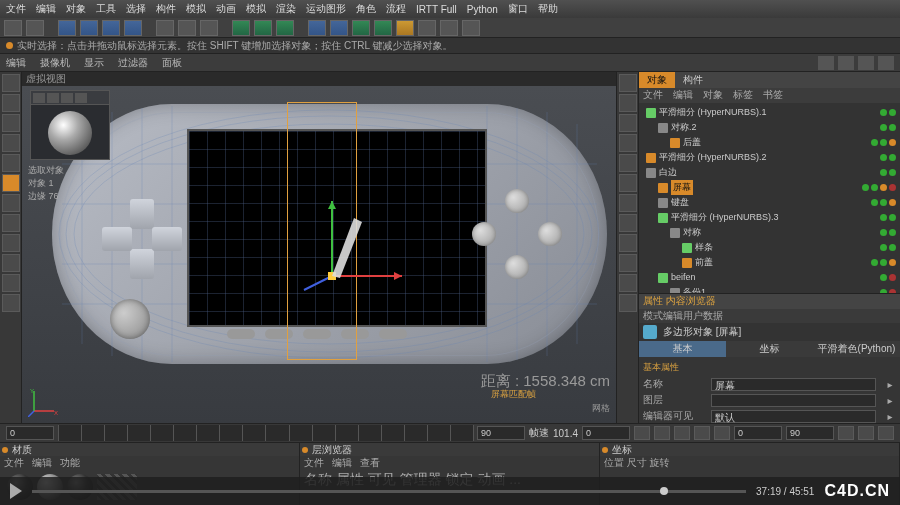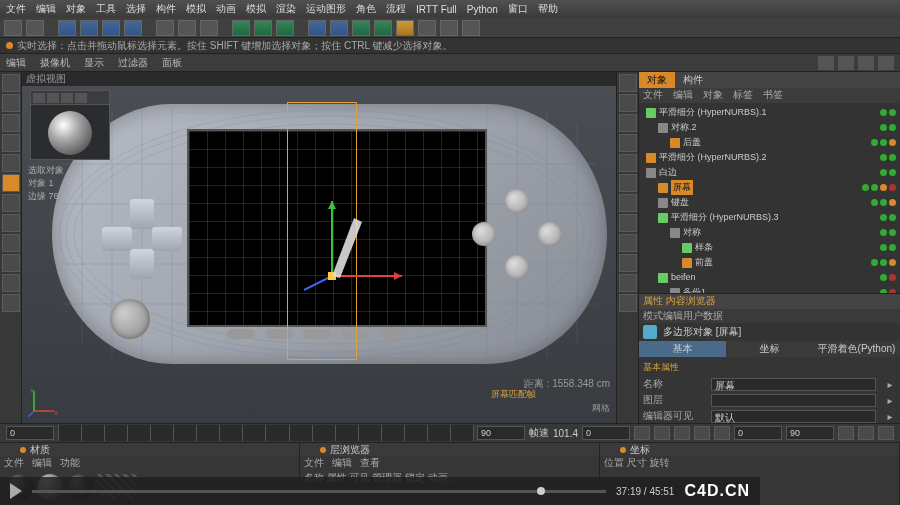--- a/index.html
+++ b/index.html
@@ -36,21 +36,21 @@
 .dpad .d { left:28px; bottom:0; width:24px; height:30px; }
 .dpad .l { left:0; top:28px; width:30px; height:24px; }
 .dpad .r { right:0; top:28px; width:30px; height:24px; }
 .analog { position:absolute; left:58px; top:195px; width:40px; height:40px; border-radius:50%; background: radial-gradient(circle at 35% 35%,#ccc,#888); box-shadow: inset 0 0 6px rgba(0,0,0,.4); }
 .facebtns { position:absolute; right:45px; top:85px; width:90px; height:90px; }
 .fbtn { position:absolute; width:24px; height:24px; border-radius:50%; background: radial-gradient(circle at 35% 35%,#ddd,#999); box-shadow: inset 0 0 4px rgba(0,0,0,.3); }
 .fbtn.t { left:33px; top:0; } .fbtn.b2 { left:33px; bottom:0; } .fbtn.l2 { left:0; top:33px; } .fbtn.r2 { right:0; top:33px; }
 .smallbtns { position:absolute; left:175px; bottom:25px; display:flex; gap:10px; }
 .smallbtns .sb { width:28px; height:10px; border-radius:5px; background:#999; }
 .gizmo { position:absolute; left:270px; top:100px; width:120px; height:120px; pointer-events:none; }
-.hud { position:absolute; right:6px; bottom:32px; color:#999; font-size:10px; }
+.hud { position:absolute; right:6px; bottom:32px; color:#999; font-size:15px; }
 .hudg { position:absolute; right:6px; bottom:8px; color:#999; font-size:9px; }
 .hudo { position:absolute; right:80px; bottom:22px; color:#d8a040; font-size:9px; }
 .axiswidget { position:absolute; left:6px; bottom:6px; width:30px; height:30px; }
 .matprev { position:absolute; left:8px; top:4px; width:80px; height:70px; background:#2a2c30; border:1px solid #555; }
 .matprev .hdr { height:14px; background:#3a3c40; border-bottom:1px solid #555; display:flex; gap:2px; padding:2px; }
 .matprev .hdr div { width:12px; height:10px; background:#555; }
 .matprev .ball { margin:6px auto; width:44px; height:44px; border-radius:50%; background: radial-gradient(circle at 35% 32%,#fff,#aaa 35%,#555 80%); }
 .sidestats { position:absolute; left:6px; top:78px; color:#aaa; font-size:9px; line-height:13px; }
 .rcol { width: 22px; background: #383838; display:flex; flex-direction:column; gap:2px; padding:2px; border-left:1px solid #222; }
 .rcol .lt { width:18px; height:18px; background:#4a4a4a; border:1px solid #5a5a5a; }
@@ -84,29 +84,29 @@
 .attrs .prop .val { flex:1; height:13px; background:#2a2a2a; border:1px solid #555; padding:0 3px; color:#ccc; }
 .attrs .prop .arr { width:12px; color:#aaa; text-align:center; }
 .bottom { height: 82px; background:#333; border-top:1px solid #222; display:flex; flex-direction:column; }
 .timeline { height:26px; background:#383838; display:flex; align-items:center; padding:0 6px; gap:4px; border-bottom:1px solid #222; }
 .timeline .track { flex:1; height:16px; background:#2a2a2a; position:relative; }
 .timeline .track .tick { position:absolute; top:0; bottom:0; width:1px; background:#555; }
 .timeline .fld { width:48px; height:14px; background:#2a2a2a; border:1px solid #555; color:#ccc; padding:0 3px; font-size:9px; }
 .timeline .pbtn { width:16px; height:14px; background:#4a4a4a; border:1px solid #5a5a5a; }
 .brow { flex:1; display:flex; }
 .bpanel { flex:1; border-right:1px solid #222; display:flex; flex-direction:column; background:#363636; }
-.bpanel .bh { height:13px; background:#3a3a3a; padding:0 20px; display:flex; align-items:center;text-align:right; }
+.bpanel .bh { height:13px; background:#3a3a3a; padding:0 2px; display:flex; align-items:center;text-align:right; }
 .bpanel .bh .eo2 { width:6px; height:6px; background:#d88a2a; border-radius:50%; margin-right:4px; }
 .bpanel .bsub { height:13px; padding:0 4px; color:#aaa; display:flex; gap:8px; }
-.bpanel .bcontent { flex:1; padding:2px 4px; font-size:10px; color:#aaa; }
+.bpanel .bcontent { flex:1; padding:2px 4px; font-size:14px; color:#aaa; }
 .matballs { display:flex; gap:4px; padding:3px; }
 .matballs .mb { width:26px; height:26px; border-radius:50%; background: radial-gradient(circle at 35% 32%,#ddd,#888 45%,#333 85%); }
 .matballs .mb.d { background: radial-gradient(circle at 35% 32%,#888,#333 45%,#111 85%); }
 .matballs .hatch { width:40px; height:26px; background: repeating-linear-gradient(45deg,#555 0 3px,#333 3px 6px); }
-.player { position:absolute; left:0; bottom:0; width:760px; height:28px; background: rgba(30,30,30,.85); display:flex; align-items:center; padding:0 10px; gap:10px; }
+.player { position:absolute; left:0; bottom:0; width:900px; height:28px; background: rgba(30,30,30,.85); display:flex; align-items:center; padding:0 10px; gap:10px; }
 .player .play { width:0; height:0; border-left:12px solid #aaa; border-top:8px solid transparent; border-bottom:8px solid transparent; }
 .player .bar { flex:1; height:3px; background:#555; position:relative; }
 .player .bar .pos { position:absolute; left:88%; top:-3px; width:8px; height:8px; border-radius:50%; background:#ccc; }
 .player .time { color:#ccc; font-size:10px; }
 .player .logo { color:#fff; font-size:16px; font-weight:bold; letter-spacing:1px; }
 </style>
 </head>
 <body>
 
 <div class="app">

